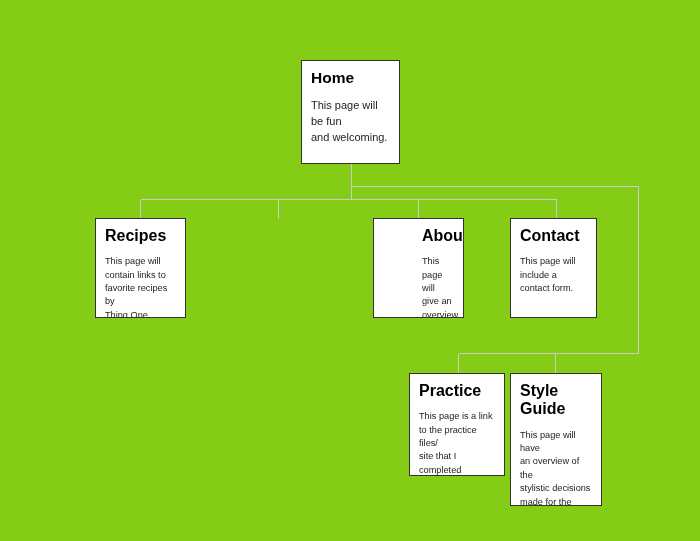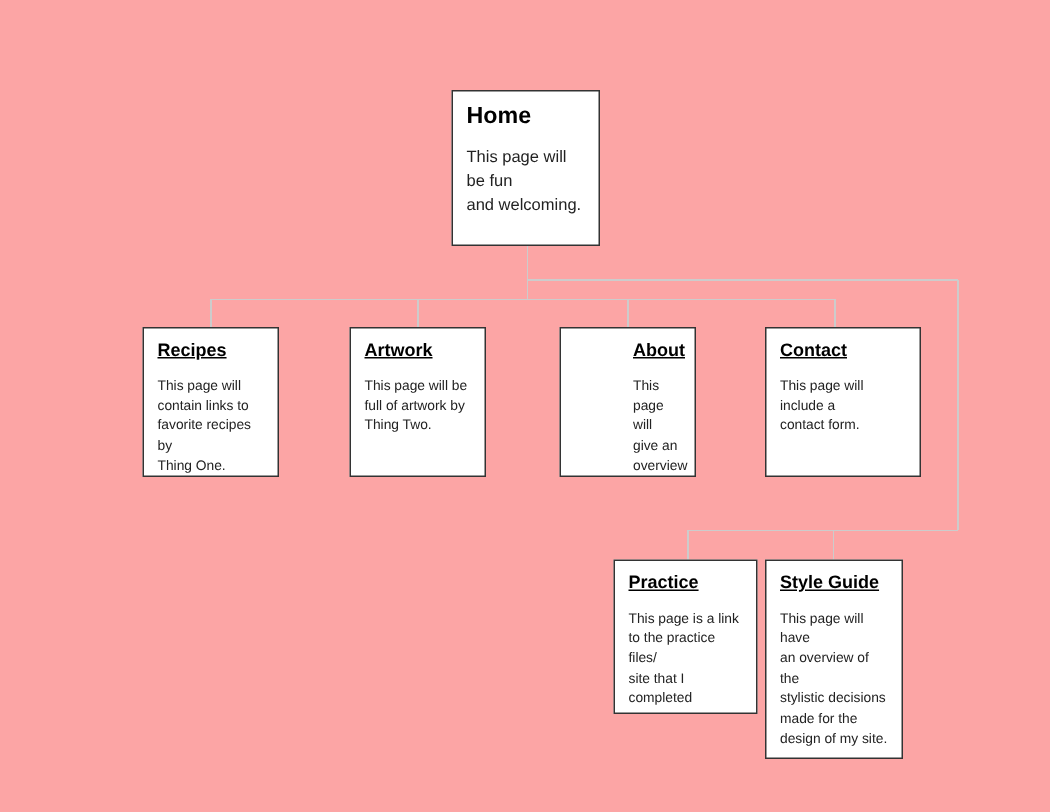--- a/index.html
+++ b/index.html
@@ -12,21 +12,21 @@
     width: 700px;
     height: 541px;
     font-family: "Liberation Sans", sans-serif;
     color: #1a1a1a;
     overflow: hidden;
   }
   #canvas {
     position: relative;
     width: 700px;
     height: 541px;
-    background: #fca5a5;
+    background: #84cc16;
   }
   #connectors {
     position: absolute;
     left: 0;
     top: 0;
     width: 700px;
     height: 541px;
     pointer-events: none;
   }
   .node {
@@ -53,23 +53,22 @@
   .node.root .title {
     font-size: 15.5px;
     margin-bottom: 11px;
   }
   .node.root .desc {
     font-size: 11px;
     line-height: 1.45;
   }
   
   .node.child .title {
-    font-size: 12px;
+    font-size: 16px;
     margin-bottom: 10px;
-    text-decoration: underline;
   }
   .node.child .desc {
     font-size: 9.2px;
     line-height: 1.45;
   }
 </style>
 </head>
 <body>
 
 <div id="canvas">
@@ -103,37 +102,31 @@
   </div>
 
   <div class="node child" style="left:95px; top:218px; width:91px; height:100px;">
     <div class="title">Recipes</div>
     <div class="desc">This page will
 contain links to
 favorite recipes  by
 Thing One.</div>
   </div>
 
-  <div class="node child" style="left:233px; top:218px; width:91px; height:100px;">
-    <div class="title">Artwork</div>
-    <div class="desc">This page will be
-full of artwork by
-Thing Two.</div>
-  </div>
 
   <div class="node child" style="left:373px; top:218px; width:91px; height:100px;padding-left:48px;">
     <div class="title">About</div>
     <div class="desc">This page will
 give an overview
 of the members of
 the Spackalicious
 Family.</div>
   </div>
 
-  <div class="node child" style="left:510px; top:218px; width:104px; height:100px;">
+  <div class="node child" style="left:510px; top:218px; width:87px; height:100px;">
     <div class="title">Contact</div>
     <div class="desc">This page will
 include a
 contact form.</div>
   </div>
 
   <div class="node child" style="left:409px; top:373px; width:96px; height:103px;">
     <div class="title">Practice</div>
     <div class="desc">This page is a link
 to the practice files/

